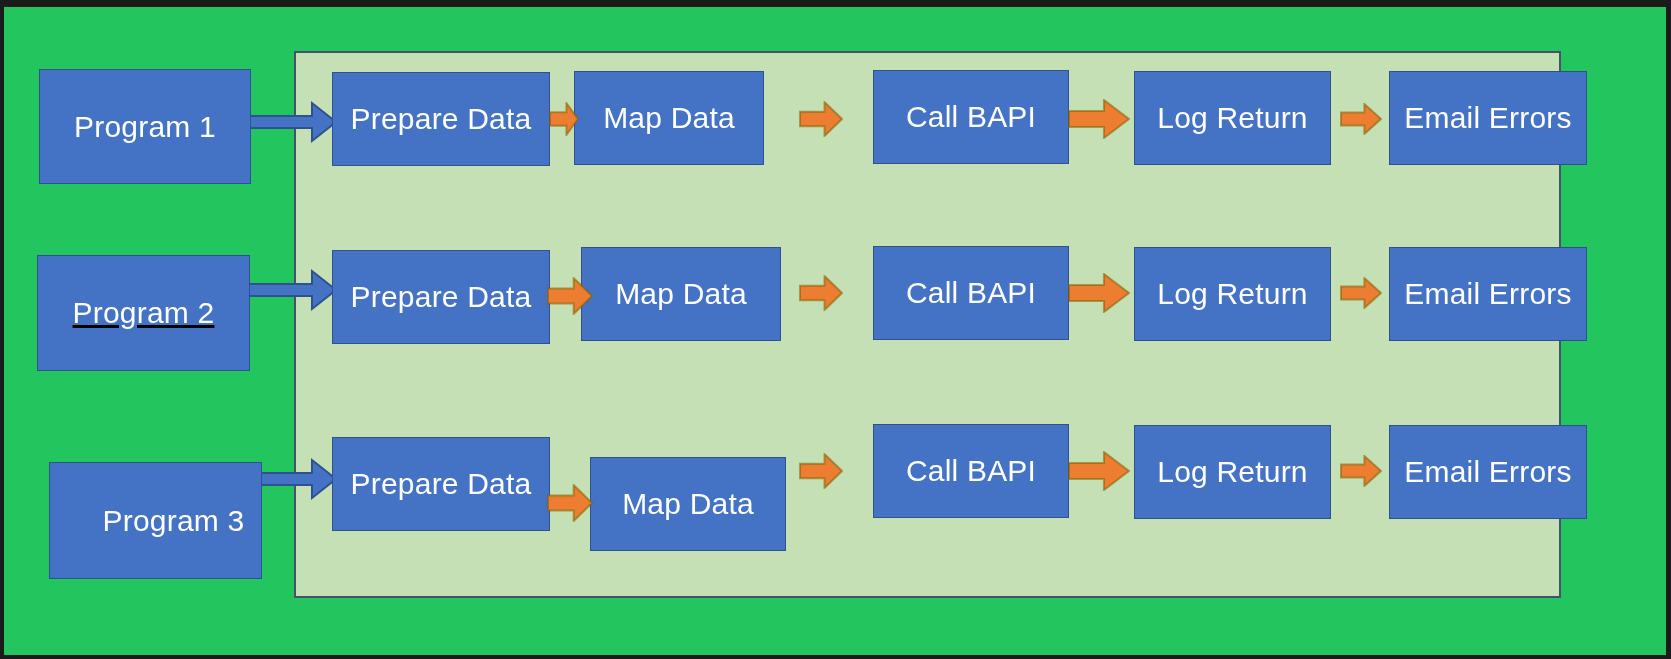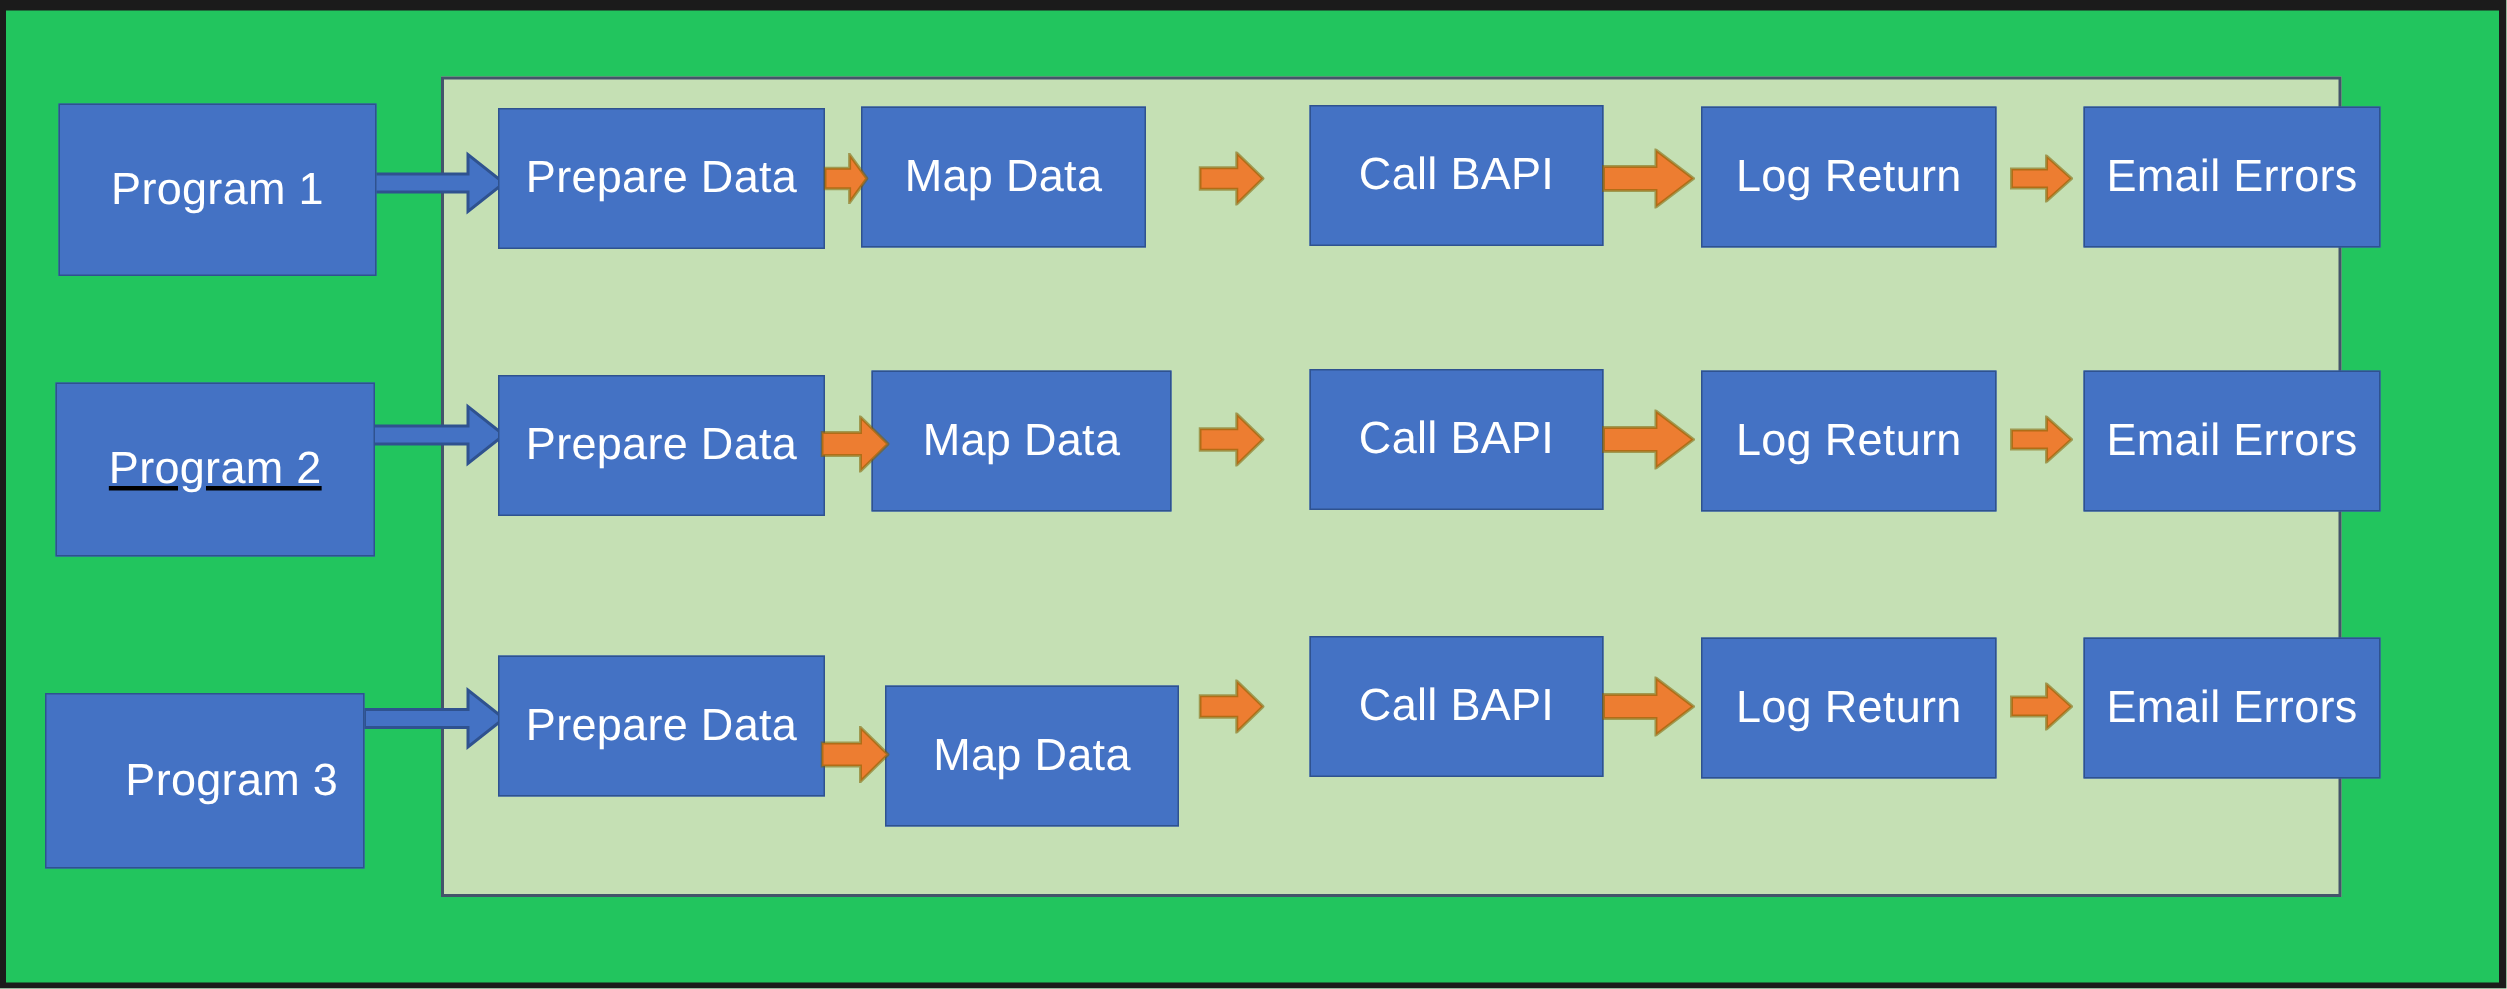--- a/index.html
+++ b/index.html
@@ -77,21 +77,21 @@
         <polygon points="1,16 70,16 70,3 94,22 70,41 70,28 1,28" fill="#4472C4" stroke="#2F528F" stroke-width="2"></polygon>
       </svg>
     </div>
   <div id="layer-programs">
       <div class="node-box" style="left: 35px; top: 62px; width: 212px; height: 115px; background: rgb(68, 114, 196); border-color: rgb(47, 82, 143);">
         <span class="node-label" style="color: rgb(255, 255, 255);">Program 1</span>
       </div>
       <div class="node-box" style="left: 33px; top: 248px; width: 213px; height: 116px; background: rgb(68, 114, 196); border-color: rgb(47, 82, 143); text-decoration: underline;">
         <span class="node-label" style="color: rgb(255, 255, 255);">Program 2</span>
       </div>
-      <div class="node-box" style="left: 26px; top: 455px; width: 213px; height: 117px; background: rgb(68, 114, 196); border-color: rgb(47, 82, 143); padding-left: 36px;">
+      <div class="node-box" style="left: 45px; top: 455px; width: 213px; height: 117px; background: rgb(68, 114, 196); border-color: rgb(47, 82, 143); padding-left: 36px;">
         <span class="node-label" style="color: rgb(255, 255, 255);">Program 3</span>
       </div>
     </div>
   <div id="layer-steps">
       <div class="node-box" style="left: 328px; top: 65px; width: 218px; height: 94px; background: rgb(68, 114, 196); border-color: rgb(47, 82, 143);">
         <span class="node-label" style="color: rgb(255, 255, 255);">Prepare Data</span>
       </div>
       <div class="node-box" style="left: 570px; top: 64px; width: 190px; height: 94px; background: rgb(68, 114, 196); border-color: rgb(47, 82, 143);">
         <span class="node-label" style="color: rgb(255, 255, 255);">Map Data</span>
       </div>

